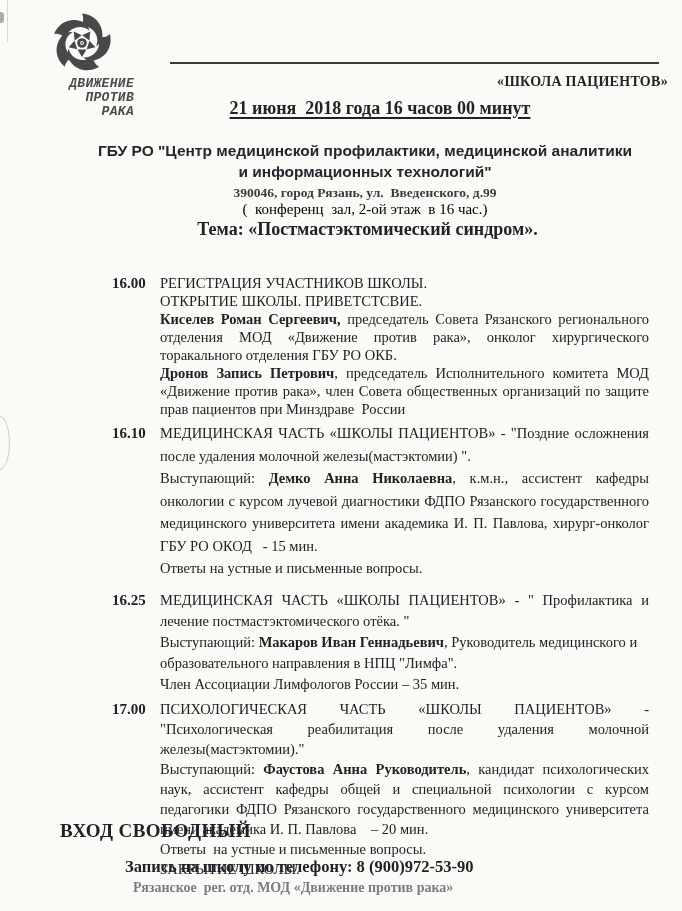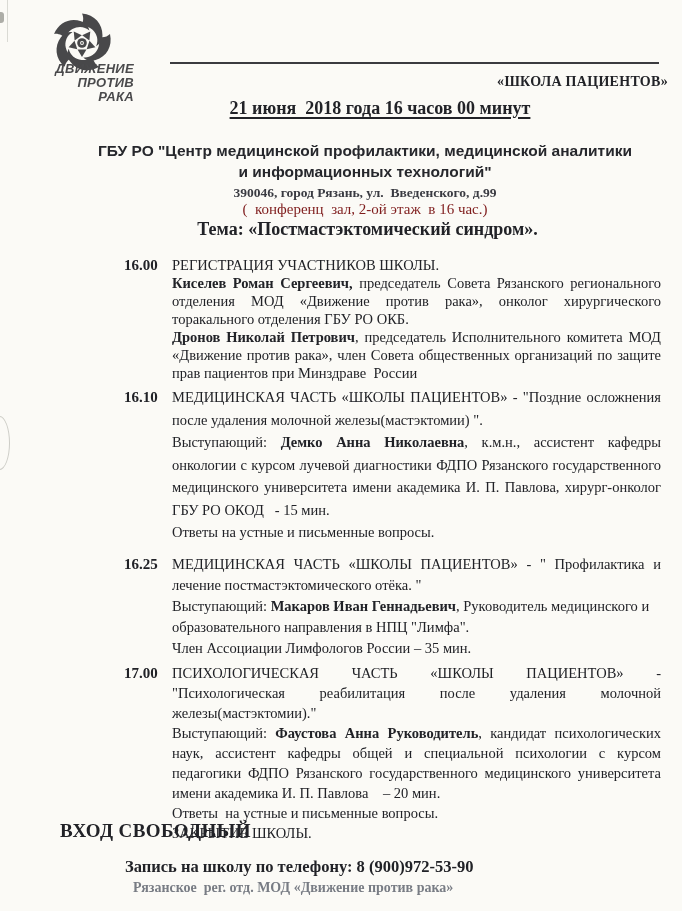--- a/index.html
+++ b/index.html
@@ -13,22 +13,22 @@
   
   .art-nick { position:absolute; left:0px; top:12px; width:4px; height:11px;
               background:#9a9a94; border-radius:0 3px 3px 0; opacity:.8; }
   .art-edge { position:absolute; left:7px; top:0; width:1px; height:42px; background:#dadad4; }
   .art-curve { position:absolute; left:-11px; top:416px; width:19px; height:52px;
                border:1.5px solid #cdcdc7; border-radius:50%; background:transparent; }
 
   
   .logo-mark { position:absolute; left:50px; top:11px; width:64px; height:64px; }
   .logo-caption {
-    position:absolute; left:16px; top:62px; width:118px;
-    font-family:Liberation Sans, sans-serif; font-weight:bold; font-style:italic;
+    position:absolute; left:16px; top:77px; width:118px;
+    font-family:Liberation Mono, monospace; font-weight:bold; font-style:italic;
     font-size:13px; line-height:14px; text-align:right; color:#4a4a4c; letter-spacing:.3px;
   }
 
   
   .rule { position:absolute; left:170px; top:62px; width:489px; height:2px; background:#3b3b3f; }
   .title {
     position:absolute; left:108px; top:74px; width:560px; text-align:right;
     font-size:14px; font-weight:bold; letter-spacing:.3px;
   }
   .datetime {
@@ -40,29 +40,29 @@
     position:absolute; left:45px; top:140px; width:640px; text-align:center;
     font-family:"Liberation Sans", sans-serif; font-weight:bold;
     font-size:15.5px; line-height:21px; color:#26272c;
   }
   .address {
     position:absolute; left:60px; top:185px; width:610px; text-align:center;
     font-size:13.5px; font-weight:bold; color:#3a3b42;
   }
   .room {
     position:absolute; left:60px; top:201px; width:610px; text-align:center;
-    font-size:15px; color:#7f1d1d;
+    font-size:15px; color:#000000;
   }
   .theme {
     position:absolute; left:60px; top:219px; width:615px; text-align:center;
     font-size:18px; font-weight:bold;
   }
 
   
-  .schedule { position:absolute; left:112px; top:256px; width:537px;margin-left:12px; }
+  .schedule { position:absolute; left:112px; top:274px; width:537px; }
   .sched-item { display:flex; align-items:flex-start; }
   .sched-item .time { width:48px; flex:0 0 48px; font-weight:bold; font-size:15px; }
   .sched-item .body { flex:1; font-size:14.5px; }
   .para { margin:0; }
   .para.justify { text-align:justify; text-align-last:left; }
   .b { font-weight:bold; }
   .item-0 { line-height:18px; }
   .item-1 { line-height:22.5px; margin-top:4px; }
   .item-2 { line-height:21px;   margin-top:10px; }
   .item-3 { line-height:20px;   margin-top:4px; }
@@ -126,22 +126,23 @@
   </div>
   <div class="address">390046, город Рязань, ул.&nbsp; Введенского, д.99</div>
   <div class="room">(&nbsp; конференц&nbsp; зал, 2-ой этаж&nbsp; в 16 час.)</div>
   <div class="theme">Тема: «Постмастэктомический синдром».</div>
 
   <div class="schedule">
       <div class="sched-item item-0">
         <div class="time">16.00</div>
         <div class="body">
           <p class="para plain"><span>РЕГИСТРАЦИЯ УЧАСТНИКОВ ШКОЛЫ.</span></p>
+          <p class="para plain"><span>ОТКРЫТИЕ ШКОЛЫ. ПРИВЕТСТСВИЕ.</span></p>
           <p class="para justify"><span class="b">Киселев Роман Сергеевич,</span><span> председатель Совета Рязанского регионального отделения МОД «Движение против рака», онколог хирургического торакального отделения ГБУ РО ОКБ.</span></p>
-          <p class="para justify"><span class="b">Дронов Николай Петрович</span><span>, председатель Исполнительного комитета МОД «Движение против рака», член Совета общественных организаций по защите прав пациентов при Минздраве&nbsp; России</span></p>
+          <p class="para justify"><span class="b">Дронов Запись Петрович</span><span>, председатель Исполнительного комитета МОД «Движение против рака», член Совета общественных организаций по защите прав пациентов при Минздраве&nbsp; России</span></p>
         </div>
       </div>
       <div class="sched-item item-1">
         <div class="time">16.10</div>
         <div class="body">
           <p class="para justify"><span>МЕДИЦИНСКАЯ ЧАСТЬ «ШКОЛЫ ПАЦИЕНТОВ» - "Поздние осложнения после удаления молочной железы(мастэктомии) ".</span></p>
           <p class="para justify"><span>Выступающий: </span><span class="b">Демко Анна Николаевна</span><span>, к.м.н., ассистент кафедры онкологии с курсом лучевой диагностики ФДПО Рязанского государственного медицинского университета имени академика И. П. Павлова, хирург-онколог ГБУ РО ОКОД&nbsp;&nbsp; - 15 мин.</span></p>
           <p class="para plain"><span>Ответы на устные и письменные вопросы.</span></p>
         </div>
       </div>

